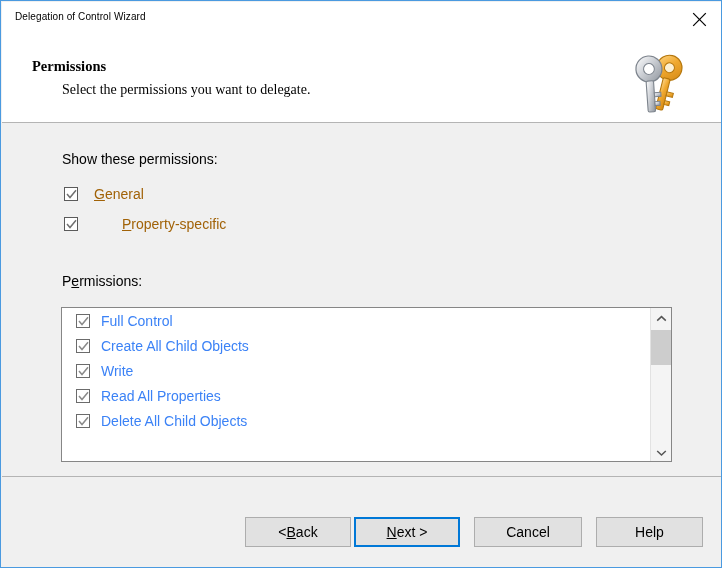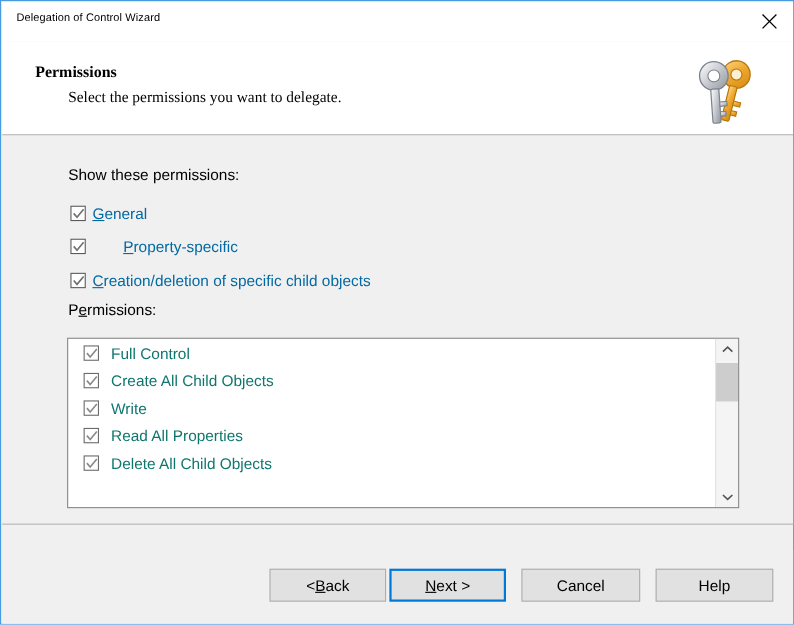--- a/index.html
+++ b/index.html
@@ -129,23 +129,23 @@
     height: 14px;
     box-sizing: border-box;
     border: 1px solid #5a5a5a;
     background: #ffffff;
     position: relative;
     flex: 0 0 auto;
   }
   .cbox svg { position:absolute; left:1px; top:1px; display:block; }
 
   .cb-label {
-    margin-left: 6px;
-    font-size: 14px;
-    color: #0369a1;
+    margin-left: 16px;
+    font-size: 14px;
+    color: #a16207;
     white-space: nowrap;
   }
   .acc { text-decoration: underline; }
 
   .perm-label {
     position: absolute;
     left: 60px;
     top: 149px;
     font-size: 14px;
     color: #000000;
@@ -179,21 +179,21 @@
     padding-left: 14px;
     box-sizing: border-box;
     cursor: default;
   }
   .list-item .cbox {
     border-color: #6b6b6b;
   }
   .list-item-label {
     margin-left: 11px;
     font-size: 14px;
-    color: #0f766e;
+    color: #3b82f6;
     white-space: nowrap;
   }
 
   
   .scrollbar {
     position: absolute;
     right: 0;
     top: 0;
     width: 21px;
     height: 100%;
@@ -322,28 +322,20 @@
 
     <div class="cb-row r2">
       <span class="cbox">
         <svg width="11" height="11" viewBox="0 0 11 11">
             <polyline points="1,5 4,8.5 10,1.3" fill="none" stroke="#707070" stroke-width="1.5"></polyline>
           </svg>
       </span>
       <span class="cb-label"><span class="acc">P</span><span>roperty-specific</span></span>
     </div>
 
-    <div class="cb-row r3">
-      <span class="cbox">
-        <svg width="11" height="11" viewBox="0 0 11 11">
-            <polyline points="1,5 4,8.5 10,1.3" fill="none" stroke="#707070" stroke-width="1.5"></polyline>
-          </svg>
-      </span>
-      <span class="cb-label"><span class="acc">C</span><span>reation/deletion of specific child objects</span></span>
-    </div>
 
     <div class="perm-label"><span>P</span><span class="acc">e</span><span>rmissions:</span></div>
 
     <div class="listbox">
       <div class="list-inner">
 
         <div class="list-item">
           <span class="cbox">
             <svg width="11" height="11" viewBox="0 0 11 11">
                 <polyline points="1,5 4,8.5 10,1.3" fill="none" stroke="#8a8a8a" stroke-width="1.5"></polyline>

